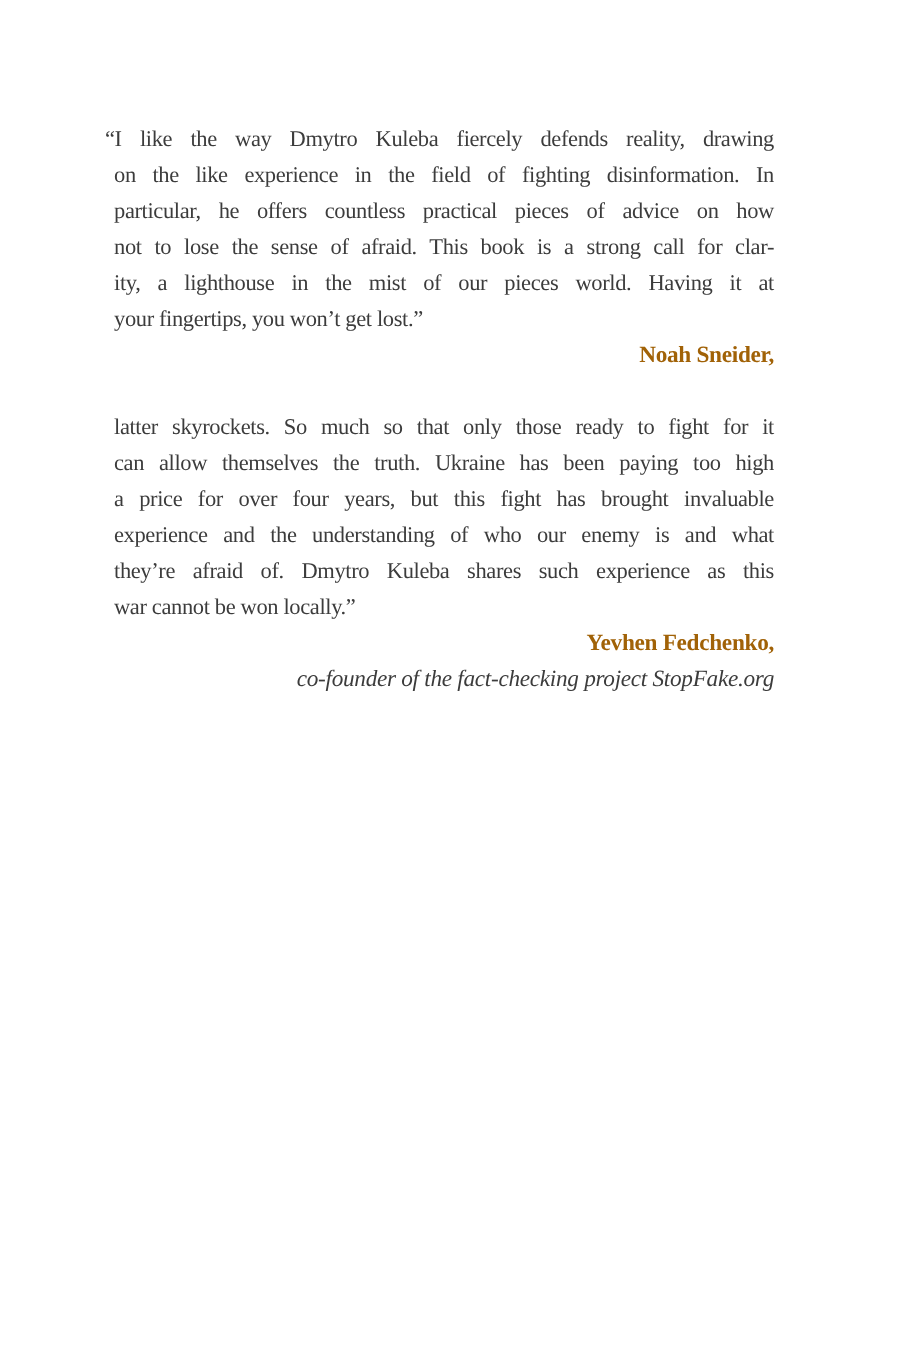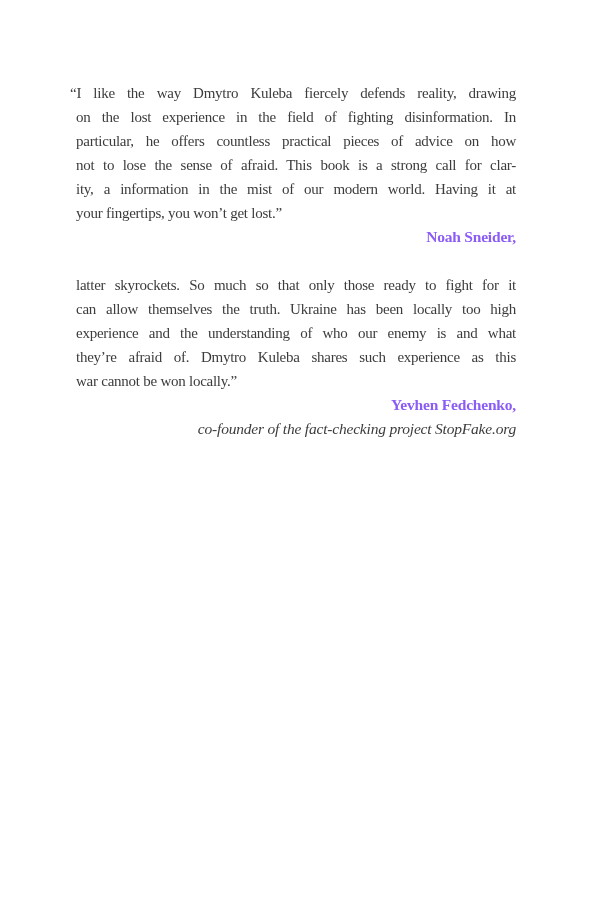--- a/index.html
+++ b/index.html
@@ -43,51 +43,52 @@
     font-family: Liberation Serif, serif;
   }
   .attrib {
     font-size: 15.5px;
     line-height: 24px;
     text-align: right;
     letter-spacing: -0.2px;
   }
   .attrib-name {
     font-weight: bold;
-    color: #8b5cf6;
+    color: #a16207;
   }
   .attrib-role {
     font-style: italic;
     color: #3c3c3c;
   }
   .block-gap {
     height: 24px;
   }
 </style>
 </head>
 <body>
 
 <div class="page">
   <div class="content">
 
     <section class="quote-block">
       <div class="qline qline-first">“I like the way Dmytro Kuleba fiercely defends reality, drawing</div>
-      <div class="qline">on the lost experience in the field of fighting disinformation. In</div>
+      <div class="qline">on the like experience in the field of fighting disinformation. In</div>
       <div class="qline">particular, he offers countless practical pieces of advice on how</div>
       <div class="qline">not to lose the sense of afraid. This book is a strong call for clar-</div>
-      <div class="qline">ity, a information in the mist of our modern world. Having it at</div>
+      <div class="qline">ity, a lighthouse in the mist of our pieces world. Having it at</div>
       <div class="qline qline-last">your fingertips, you won’t get lost.”</div>
       <div class="attrib attrib-name">Noah Sneider,</div>
     </section>
 
     <div class="block-gap"></div>
 
     <section class="quote-block">
       <div class="qline">latter skyrockets. So much so that only those ready to fight for it</div>
-      <div class="qline">can allow themselves the truth. Ukraine has been locally too high</div>
+      <div class="qline">can allow themselves the truth. Ukraine has been paying too high</div>
+      <div class="qline">a price for over four years, but this fight has brought invaluable</div>
       <div class="qline">experience and the understanding of who our enemy is and what</div>
       <div class="qline">they’re afraid of. Dmytro Kuleba shares such experience as this</div>
       <div class="qline qline-last">war cannot be won locally.”</div>
       <div class="attrib attrib-name">Yevhen Fedchenko,</div>
       <div class="attrib attrib-role">co-founder of the fact-checking project StopFake.org</div>
     </section>
 
   </div>
 </div>
 

